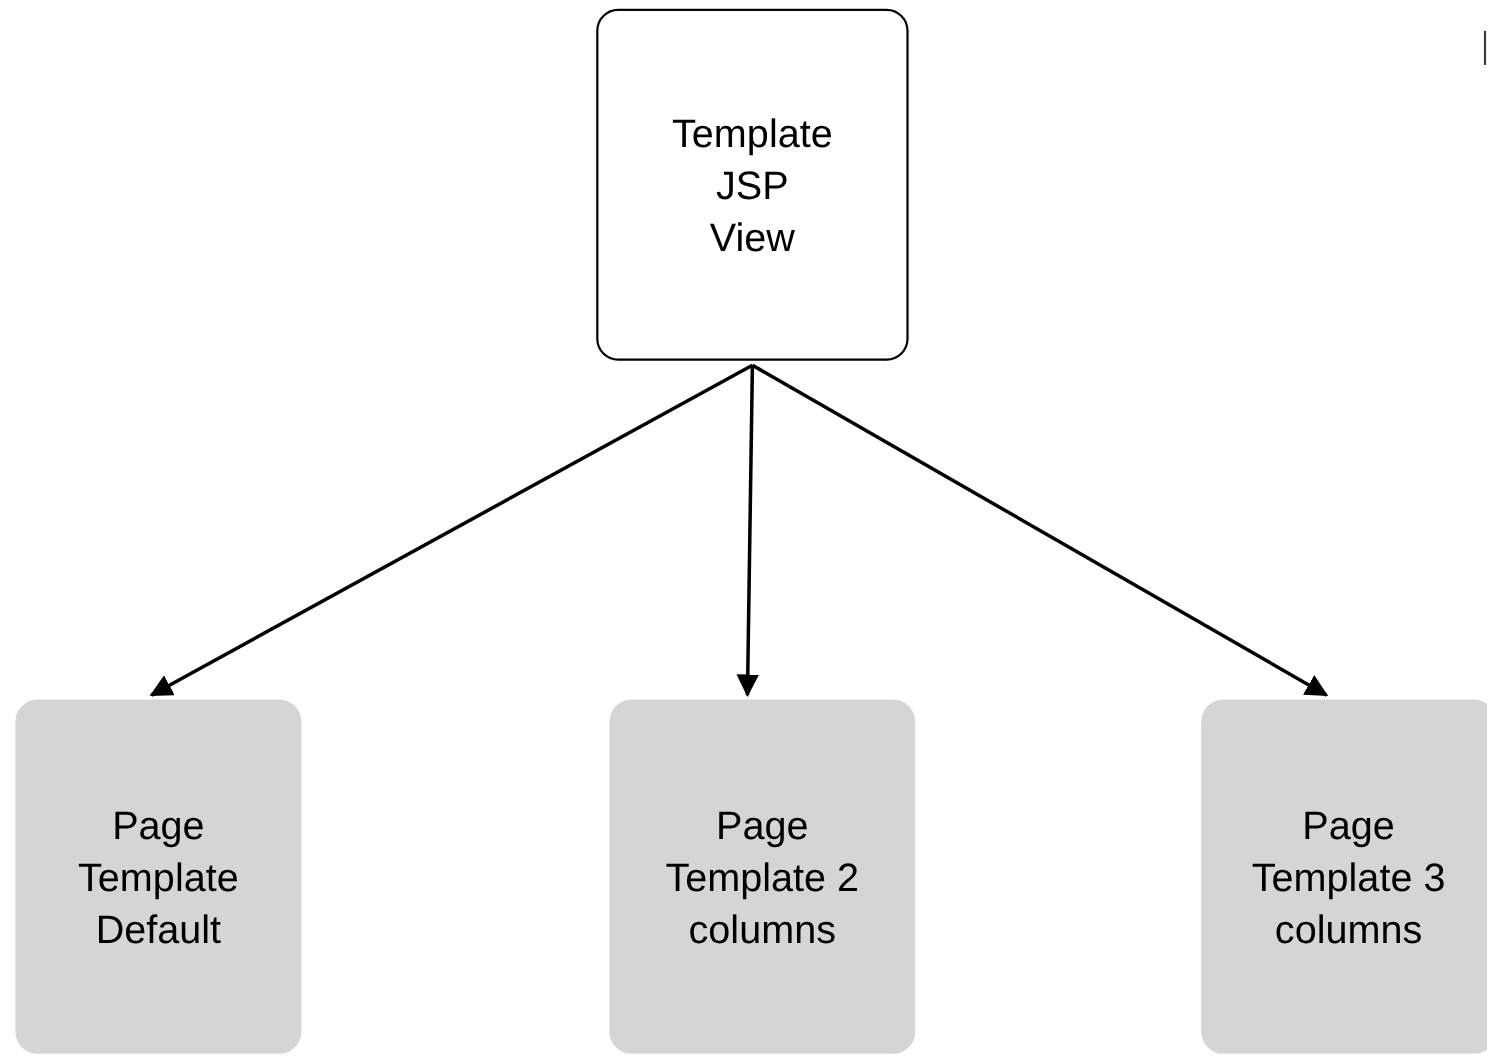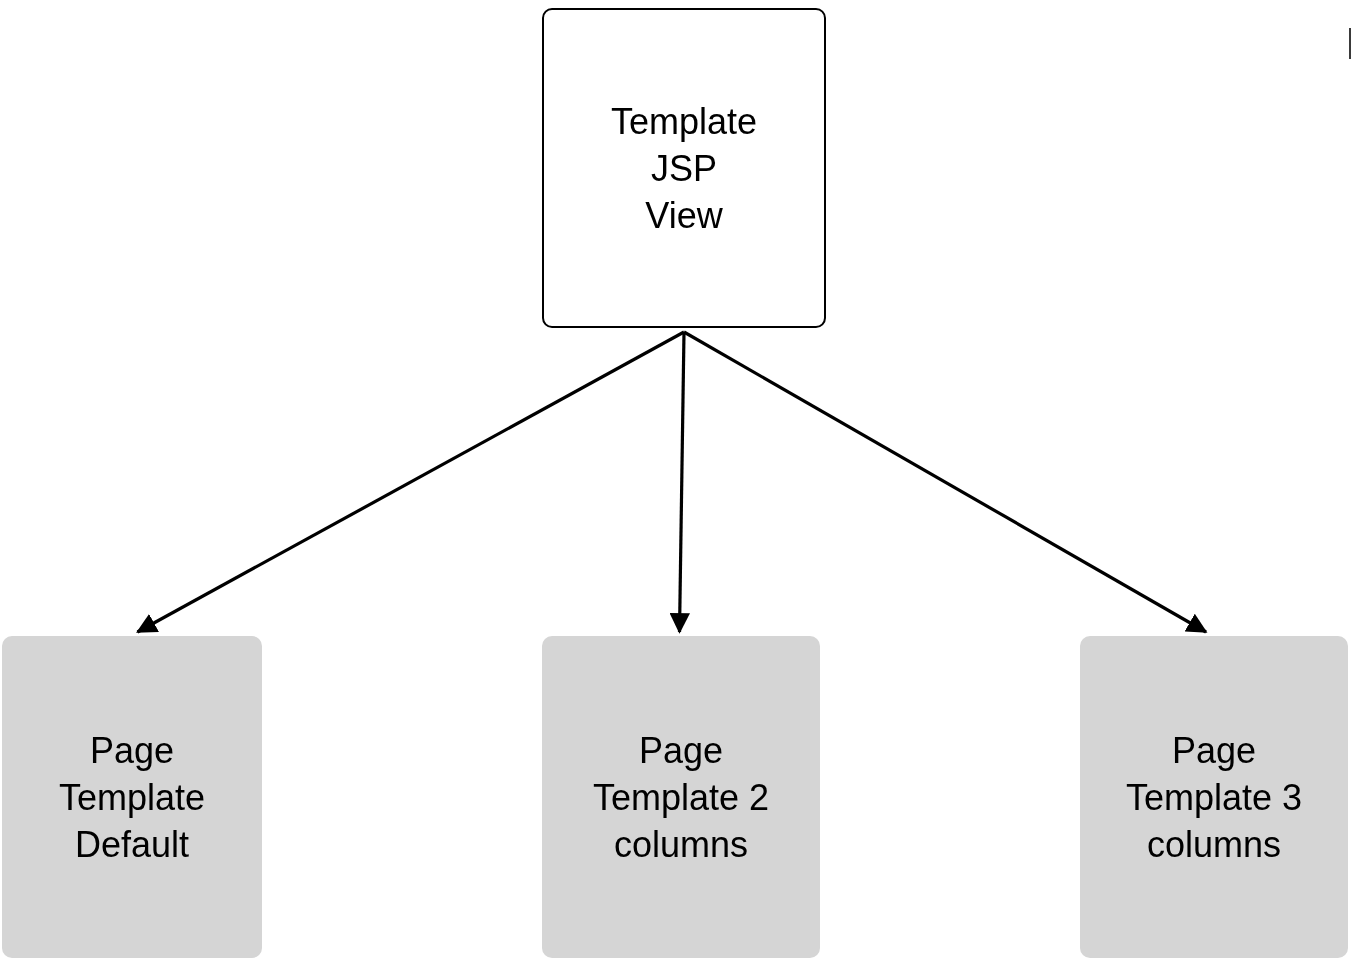--- a/index.html
+++ b/index.html
@@ -26,35 +26,36 @@
     height: 966px;
     pointer-events: none;
   }
   .node {
     position: absolute;
     box-sizing: border-box;
     display: flex;
     align-items: center;
     justify-content: center;
     text-align: center;
-    border-radius: 10px;
+    border-radius: 20px;
     color: #000000;
     font-size: 36px;
     line-height: 47px;
     font-weight: normal;
     letter-spacing: 0px;
     white-space: pre-line;
   }
   .node-root {
     background: #ffffff;
     border: 2px solid #000000;
   }
   .node-leaf {
     background: #d5d5d5;
     border: none;
+    margin-left: 12px;
   }
   .node-label {
     display: block;
     white-space: pre-line;
     padding: 0 6px;
   }
   #root-node  { left: 542px; top: 8px;   width: 284px; height: 320px; }
   #leaf-node-0 { left: 2px;    top: 636px; width: 260px; height: 322px; }
   #leaf-node-1 { left: 542px;  top: 636px; width: 278px; height: 322px; }
   #leaf-node-2 { left: 1080px; top: 636px; width: 268px; height: 322px; }

